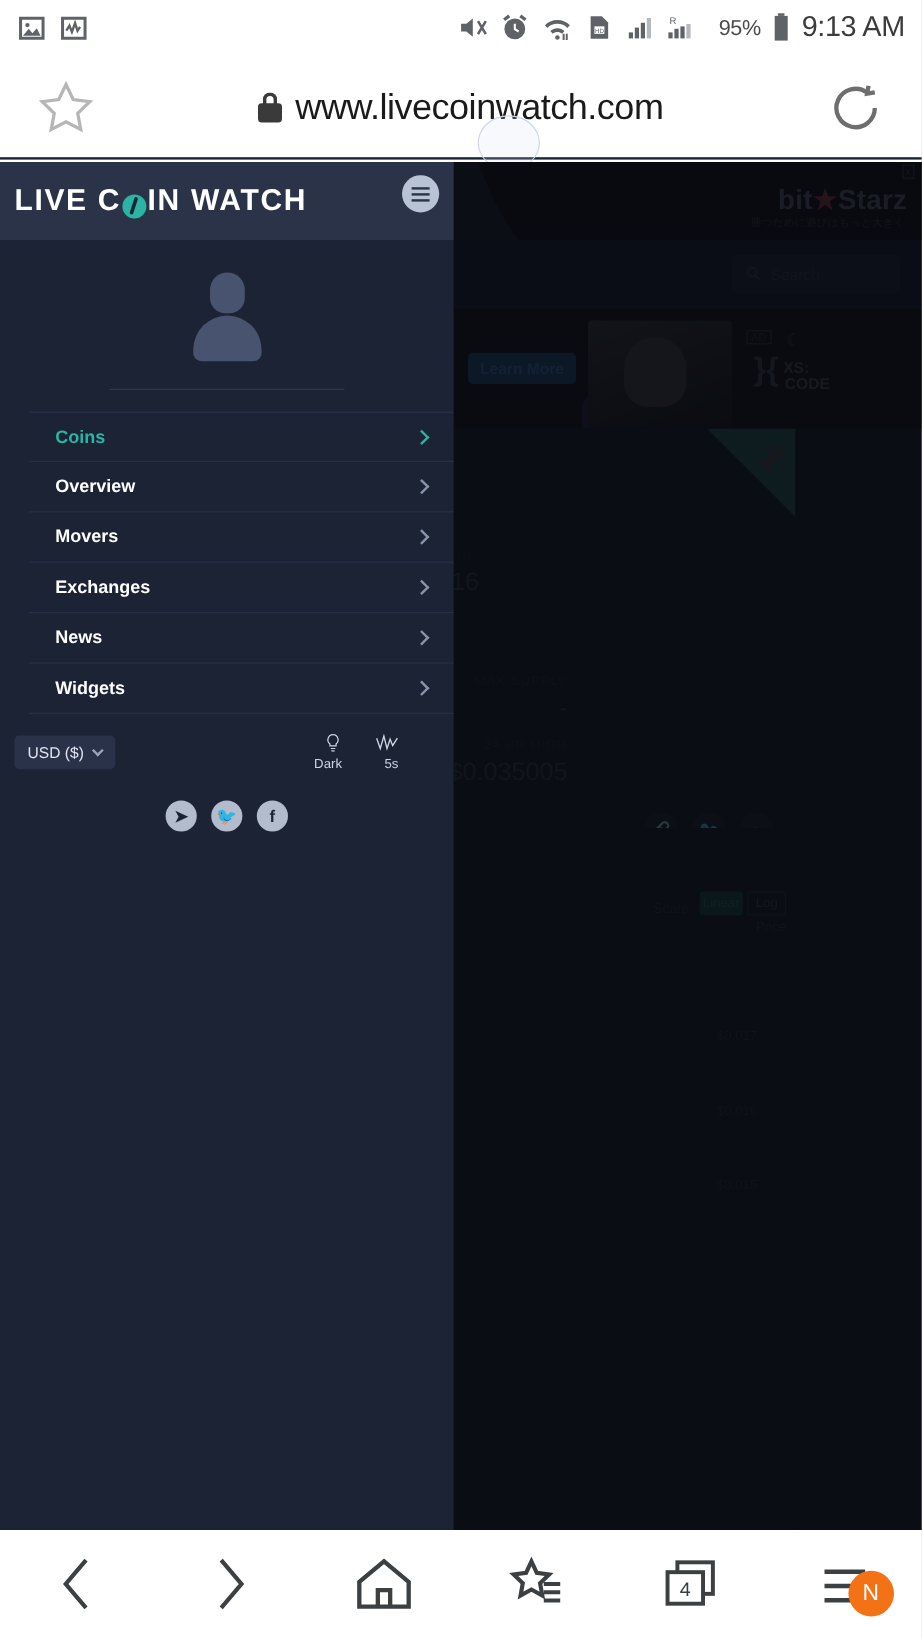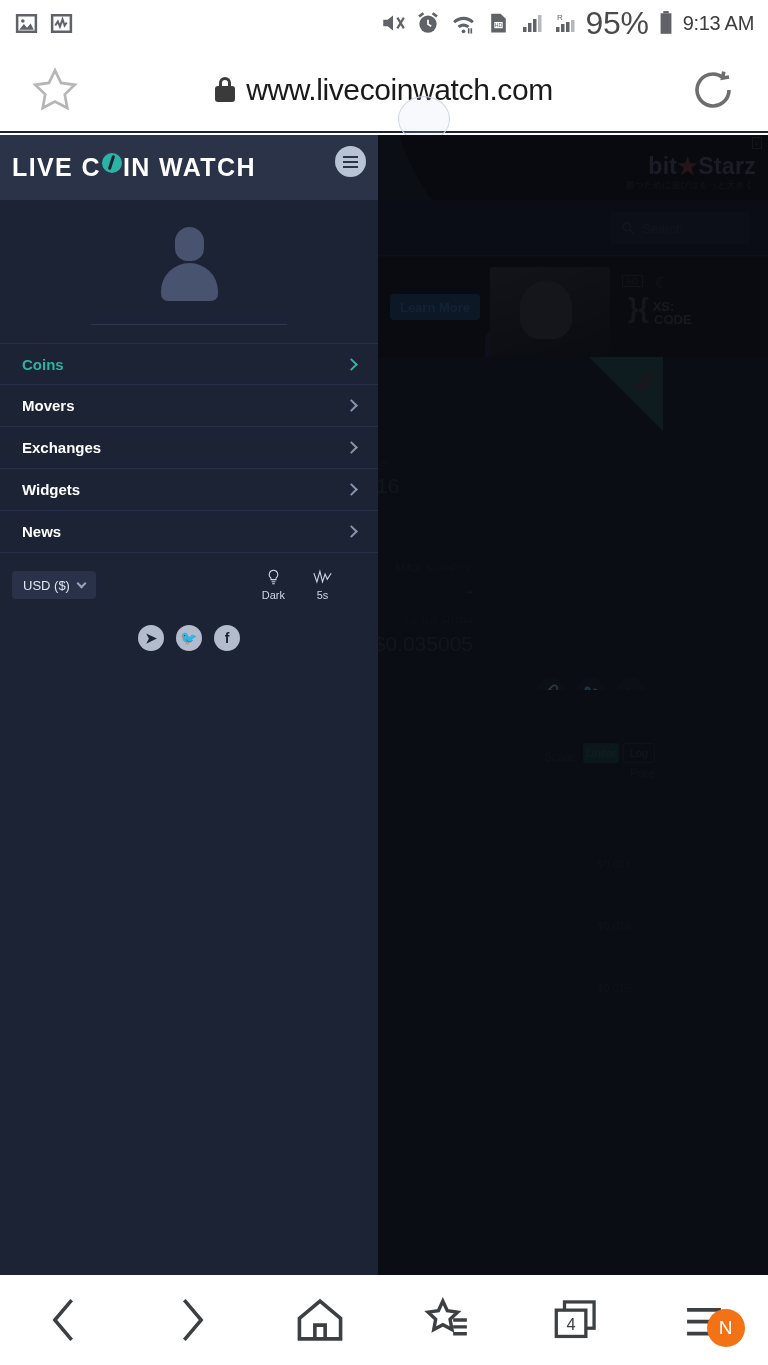--- a/index.html
+++ b/index.html
@@ -5,22 +5,22 @@
   * { margin:0; padding:0; box-sizing:border-box; }
   html,body { width:768px; height:1365px; background:#ffffff;
     font-family:"Liberation Sans", sans-serif; overflow:hidden; }
 
   
   .statusbar { position:absolute; left:0; top:0; width:768px; height:46px;
     background:#ffffff; display:flex; align-items:center; }
   .sb-left { display:flex; align-items:center; gap:10px; padding-left:14px; }
   .sb-right { margin-left:auto; display:flex; align-items:center; gap:9px; padding-right:14px; }
   .sb-ico { fill:#5f6368; display:block; }
-  .sb-text { color:#4a4a4a; font-size:32px; letter-spacing:-.3px; }
-  .sb-time { color:#3c3c3c; font-size:20px; letter-spacing:-.3px; }
+  .sb-text { color:#4a4a4a; font-size:18px; letter-spacing:-.3px;margin-left:12px; }
+  .sb-time { color:#3c3c3c; font-size:24px; letter-spacing:-.3px; }
 
   
   .urlbar { position:absolute; left:0; top:46px; width:768px; height:87px;
     background:#ffffff; display:flex; align-items:center; }
   .urlbar:after { content:""; position:absolute; left:0; bottom:0; width:768px;
     height:2px; background:#1b2334; }
   .url-star { width:110px; display:flex; justify-content:center; align-items:center; }
   .url-mid { flex:1; display:flex; align-items:center; justify-content:center; gap:11px; }
   .url-lock { width:20px; height:25px; position:relative; }
   .url-lock .body { position:absolute; left:0; bottom:0; width:20px; height:16px;
@@ -123,21 +123,21 @@
   .xtick { position:absolute; top:560px; color:#1f2531; font-size:11px; }
 
   .dimmer { position:absolute; inset:0; background:rgba(9,12,18,.74); }
 
   
   .sidebar { position:absolute; left:0; top:0; width:378px; height:1140px;
     background:#1c2334; }
   .sb-header { height:65px; background:#2b3349; display:flex; align-items:center;
     padding:0 0 0 12px; }
   .logo { color:#ffffff; font-size:25px; font-weight:bold; letter-spacing:1.4px;
-    display:flex; align-items:flex-start; }
+    display:flex; align-items:flex-end; }
   .logo .oc { display:inline-block; width:20px; height:20px; border-radius:50%;
     background:#2bb3a3; position:relative; margin:0 1px; vertical-align:-2px; }
   .logo .oc:after { content:""; position:absolute; left:8px; top:2px; width:3px;
     height:15px; background:#1c2334; transform:rotate(18deg); border-radius:2px; }
   .burger { position:absolute; left:335px; top:146px; width:31px; height:31px;
     border-radius:50%; background:#b9c3d6; display:flex; flex-direction:column;
     justify-content:center; align-items:center; gap:3px; }
   .burger i { display:block; width:15px; height:2px; background:#2b3349; }
 
   .avatar-wrap { height:110px; display:flex; align-items:center; justify-content:center;
@@ -145,37 +145,37 @@
   .avatar { width:72px; height:74px; position:relative; }
   .avatar .head { position:absolute; left:22px; top:0; width:29px; height:34px;
     background:#47536f; border-radius:15px 15px 13px 13px; }
   .avatar .body { position:absolute; left:8px; top:36px; width:57px; height:38px;
     background:#47536f; border-radius:29px 29px 7px 7px; }
   .prof-sep { width:196px; height:1px; background:#2e3752; margin:14px auto 0; }
   .prof-links { display:flex; justify-content:center; gap:22px; margin-top:12px; }
   .prof-links .edit { color:#2bb3a3; font-size:14px; }
   .prof-links .logout { color:#7f8aa3; font-size:14px; }
 
-  .nav { margin-top:18px; }
+  .nav { margin-top:18px;padding-left:24px; }
   .nav-item { height:42px; display:flex; align-items:center; justify-content:space-between;
     padding:0 22px 0 22px; border-bottom:1px solid #283049; }
   .nav-item:first-child { border-top:1px solid #283049; }
   .nav-label { font-size:15px; font-weight:bold; color:#ffffff; }
   .nav-item.active .nav-label { color:#2bb3a3; font-weight:bold; }
   .chev { width:9px; height:9px; border-right:2px solid #8994ab;
     border-bottom:2px solid #8994ab; transform:rotate(-45deg); }
   .nav-item.active .chev { border-color:#2bb3a3; }
 
   .sb-tools { display:flex; align-items:center; padding:16px 22px 0 12px; }
   .cur-sel { background:#2a3249; border-radius:4px; height:28px; padding:0 11px;
     display:flex; align-items:center; gap:8px; color:#dfe4ef; font-size:13px; }
   .cur-sel .cv { width:7px; height:7px; border-right:2px solid #9aa4ba;
     border-bottom:2px solid #9aa4ba; transform:rotate(45deg); margin-top:-4px; }
   .tools-right { margin-left:auto; display:flex; gap:28px; padding-right:24px; }
-  .tool { display:flex; flex-direction:column; align-items:center; gap:3px;
+  .tool { display:flex; flex-direction:column; align-items:flex-end; gap:3px;
     color:#ced5e3; font-size:11px; }
   .socials { display:flex; justify-content:center; gap:12px; margin-top:24px; }
   .soc { width:26px; height:26px; border-radius:50%; background:#b3bccd;
     display:flex; align-items:center; justify-content:center; color:#1c2334;
     font-size:14px; font-weight:bold; }
 
   
   .botnav { position:absolute; left:0; top:1275px; width:768px; height:90px;
     background:#ffffff; display:flex; align-items:center; }
   .bn { flex:1; display:flex; justify-content:center; align-items:center; position:relative; }
@@ -416,33 +416,37 @@
       </div>
     </div>
     <div class="prof-sep"></div>
 
     <div class="nav">
       <div class="nav-item active">
         <span class="nav-label">Coins</span>
         <span class="chev"></span>
       </div>
       <div class="nav-item">
+        <span class="nav-label">Overview</span>
+        <span class="chev"></span>
+      </div>
+      <div class="nav-item">
         <span class="nav-label">Movers</span>
         <span class="chev"></span>
       </div>
       <div class="nav-item">
         <span class="nav-label">Exchanges</span>
         <span class="chev"></span>
       </div>
       <div class="nav-item">
+        <span class="nav-label">News</span>
+        <span class="chev"></span>
+      </div>
+      <div class="nav-item">
         <span class="nav-label">Widgets</span>
-        <span class="chev"></span>
-      </div>
-      <div class="nav-item">
-        <span class="nav-label">News</span>
         <span class="chev"></span>
       </div>
     </div>
 
     <div class="sb-tools">
       <div class="cur-sel">
         <span>USD ($)</span>
         <span class="cv"></span>
       </div>
       <div class="tools-right">

